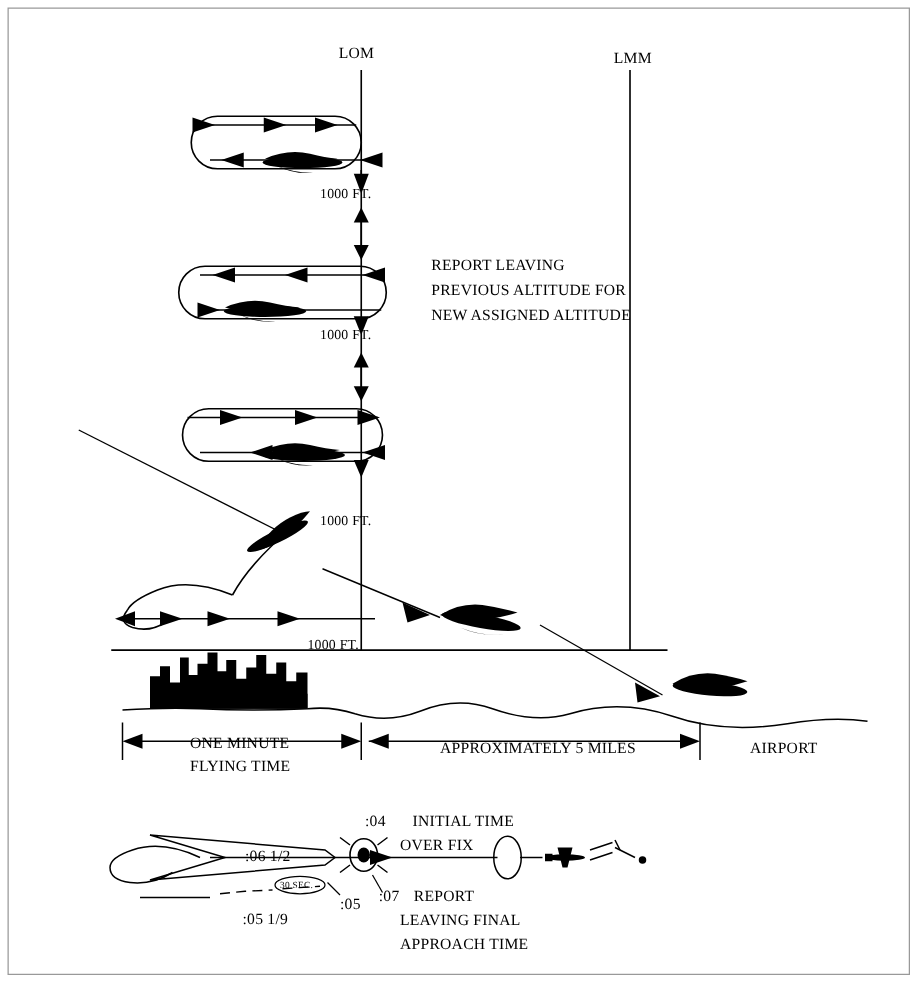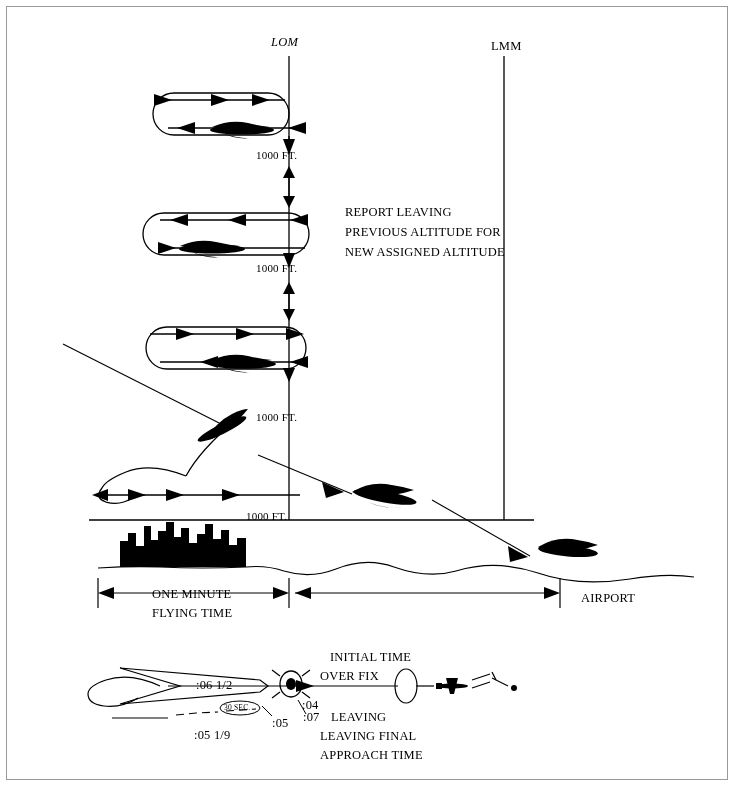--- a/index.html
+++ b/index.html
@@ -244,43 +244,44 @@
       <path d="M472,680 L490,674 M472,688 L490,682" stroke="#000" stroke-width="1.2"></path>
       <line x1="492" y1="678" x2="508" y2="686" stroke="#000" stroke-width="1.2"></line>
       <circle cx="514" cy="688" r="3" fill="#000"></circle>
       <path d="M492,672 L496,680" stroke="#000" stroke-width="1.2"></path>
 
       <path d="M298,700 L306,714" stroke="#000" stroke-width="1" fill="none"></path>
       <path d="M262,706 L272,716" stroke="#000" stroke-width="1" fill="none"></path>
     </g>
   </svg>
 
-  <div class="lbl" style="left:271px; top:35px;font-style:italic;">LOM</div>
+  <div class="lbl" style="left:271px; top:35px;">LOM</div>
   <div class="lbl" style="left:491px; top:39px;">LMM</div>
 
   <div class="lbl small" style="left:256px; top:149px;">1000 FT.</div>
   <div class="lbl small" style="left:256px; top:262px;">1000 FT.</div>
   <div class="lbl small" style="left:256px; top:411px;">1000 FT.</div>
   <div class="lbl small" style="left:246px; top:510px;">1000 FT.</div>
 
   <div class="lbl" style="left:345px; top:205px;">REPORT LEAVING</div>
   <div class="lbl" style="left:345px; top:245px;">NEW ASSIGNED ALTITUDE</div>
   <div class="lbl" style="left:345px; top:225px;">PREVIOUS ALTITUDE FOR</div>
 
   <div class="lbl" style="left:152px; top:587px;">ONE MINUTE</div>
   <div class="lbl" style="left:152px; top:606px;">FLYING TIME</div>
-  <div class="lbl" style="left:581px; top:591px;text-align:center;">AIRPORT</div>
+  <div class="lbl" style="left:352px; top:591px;">APPROXIMATELY 5 MILES</div>
+  <div class="lbl" style="left:600px; top:591px;text-align:center;">AIRPORT</div>
 
 
   <div class="lbl" style="left:196px; top:678px;">:06 1/2</div>
   <div class="lbl" style="left:194px; top:728px;">:05 1/9</div>
   <div class="lbl" style="left:272px; top:716px;">:05</div>
   <div class="lbl tiny" style="left:224px; top:703px;">30 SEC.</div>
 
-  <div class="lbl" style="left:302px; top:650px;margin-top:48px;">:04</div>
+  <div class="lbl" style="left:292px; top:650px;">:04</div>
   <div class="lbl" style="left:330px; top:650px;">INITIAL TIME</div>
   <div class="lbl" style="left:320px; top:669px;">OVER FIX</div>
 
   <div class="lbl" style="left:303px; top:710px;">:07</div>
-  <div class="lbl" style="left:331px; top:710px;">LEAVING</div>
+  <div class="lbl" style="left:331px; top:710px;">REPORT</div>
   <div class="lbl" style="left:320px; top:729px;">LEAVING FINAL</div>
   <div class="lbl" style="left:320px; top:748px;">APPROACH TIME</div>
 </div>
 
 </body></html>

